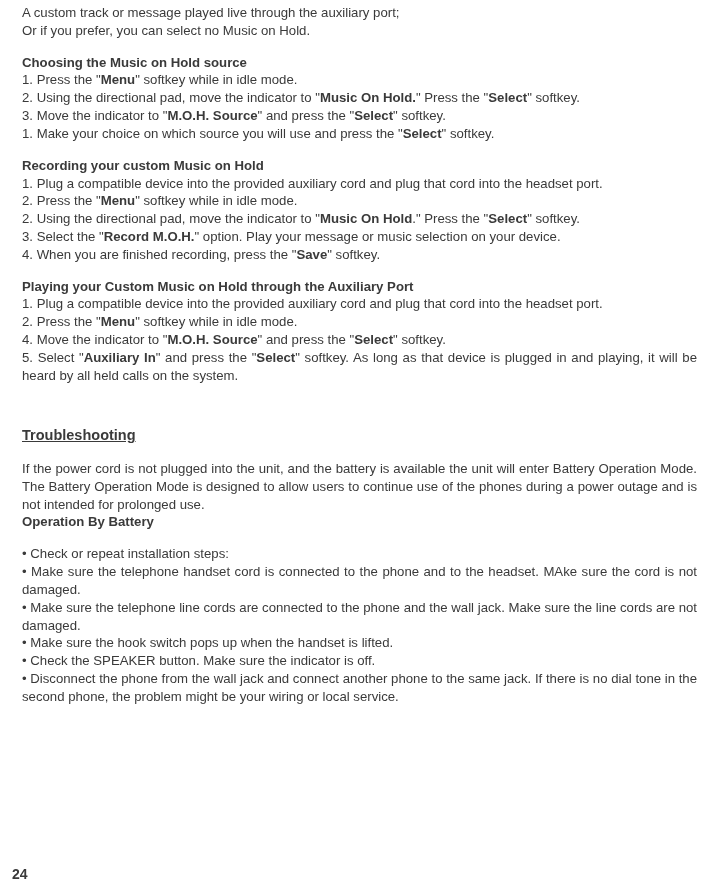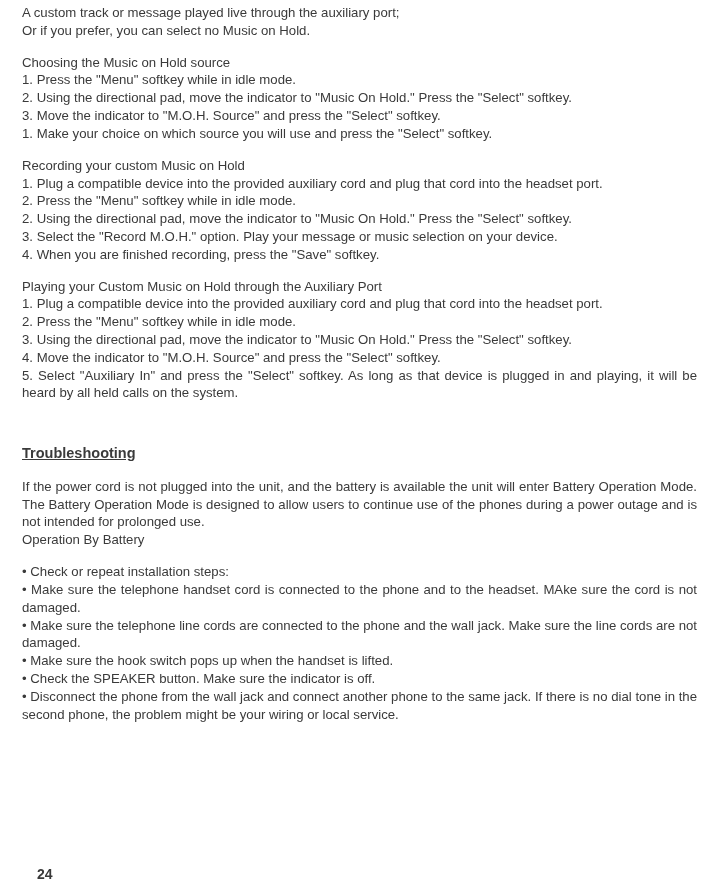--- a/index.html
+++ b/index.html
@@ -10,34 +10,34 @@
     background: #fff;
   }
   .page {
     width: 715px;
     height: 892px;
     box-sizing: border-box;
     padding: 4px 18px 10px 22px;
     font-size: 13.2px;
     line-height: 1.35;
   }
-  .bold { font-weight: normal; }
+  .bold { font-weight: bold; }
   .para { margin: 0; }
   .gap-small { height: 14px; }
   .gap-big { height: 42px; }
   .heading-underline {
     font-weight: bold;
     text-decoration: underline;
     font-size: 14.5px;
   }
   .just { text-align: justify; }
   .page-num {
     position: absolute;
     bottom: 8px;
-    left: 37px;
+    left: 12px;
     font-weight: bold;
     font-size: 14px;
   }
   .page { position: relative; }
 </style>
 </head>
 <body>
 
 <div class="page">
 
@@ -59,21 +59,20 @@
   <p class="para"><span>2.  Press the "</span><span class="bold">Menu</span><span>" softkey while in idle mode.</span></p>
   <p class="para"><span>2.  Using the directional pad, move the indicator to "</span><span class="bold">Music On Hold</span><span>."  Press the "</span><span class="bold">Select</span><span>" softkey.</span></p>
   <p class="para"><span>3.  Select the "</span><span class="bold">Record M.O.H.</span><span>" option.  Play your message or music selection on your device.</span></p>
   <p class="para"><span>4.  When you are finished recording, press the "</span><span class="bold">Save</span><span>" softkey.</span></p>
 
   <div class="gap-small"></div>
 
   <p class="para bold">Playing your Custom Music on Hold through the Auxiliary Port</p>
   <p class="para">1.  Plug a compatible device into the provided auxiliary cord and plug that cord into the headset port.</p>
   <p class="para"><span>2.  Press the "</span><span class="bold">Menu</span><span>" softkey while in idle mode.</span></p>
-  <p class="para"><span>3.  Using the directional pad, move the indicator to "</span><span class="bold">Music On Hold</span><span>."  Press the "</span><span class="bold">Select</span><span>" softkey.</span></p>
   <p class="para"><span>4.  Move the indicator to "</span><span class="bold">M.O.H. Source</span><span>" and press the "</span><span class="bold">Select</span><span>" softkey.</span></p>
   <p class="para just"><span>5.  Select "</span><span class="bold">Auxiliary In</span><span>" and press the "</span><span class="bold">Select</span><span>" softkey.  As long as that device is plugged in and playing, it will be heard by all held calls on the system.</span></p>
 
   <div class="gap-big"></div>
 
   <p class="para heading-underline">Troubleshooting</p>
 
   <div class="gap-small"></div>
 
   <p class="para just">If the power cord is not plugged into the unit, and the battery is available the unit will enter Battery Operation Mode.  The Battery Operation Mode is designed to allow users to continue use of the phones during a power outage and is not intended for prolonged use.</p>

